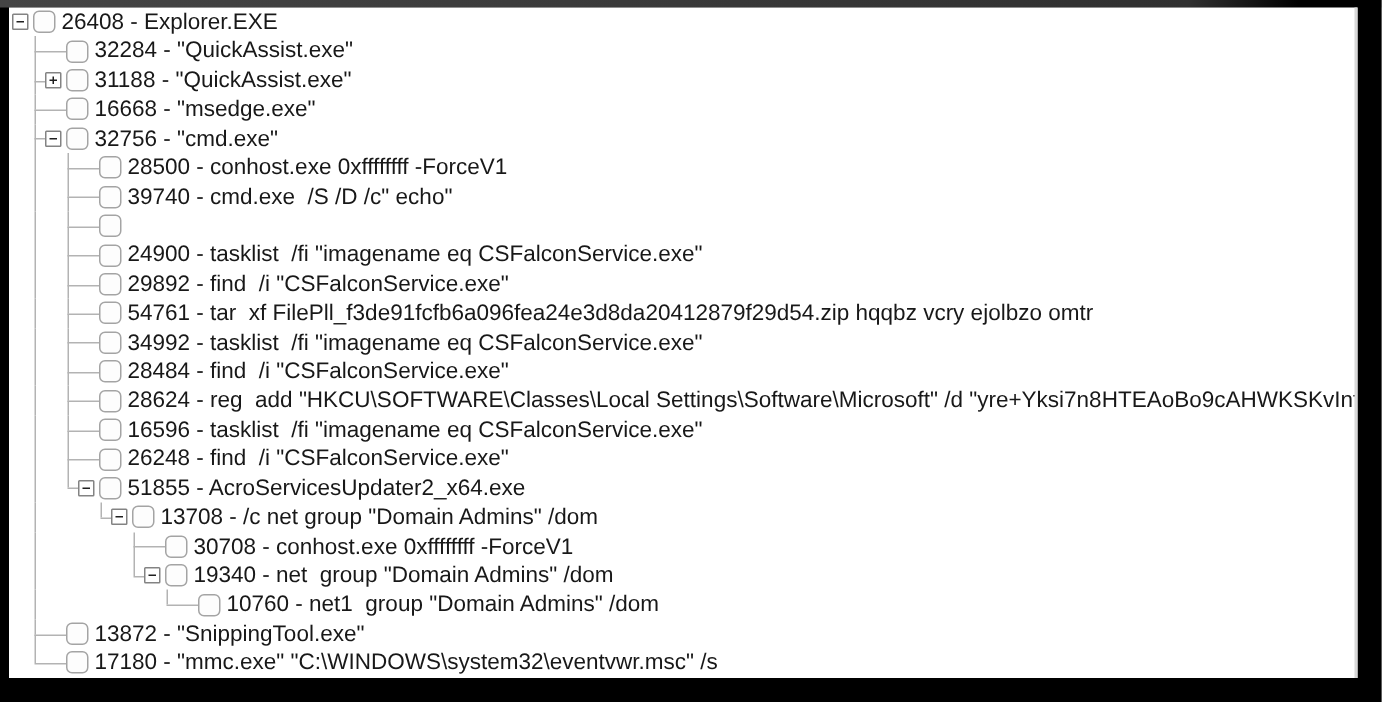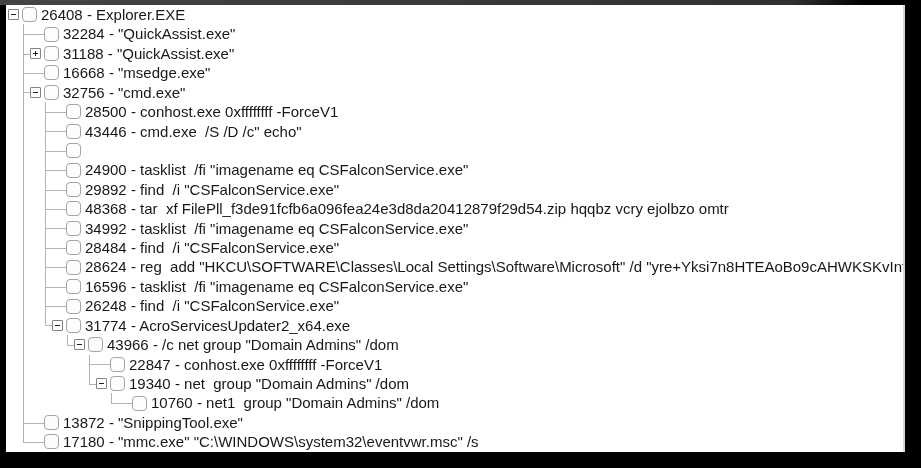--- a/index.html
+++ b/index.html
@@ -113,21 +113,21 @@
           </span>
           <span class="gcell">
             <i class="vl half-top"></i>
             <i class="vl half-bottom"></i>
             <i class="hl"></i>
           </span>
           <span class="spacer">
             <i class="hl"></i>
           </span>
           <span class="checkbox"></span>
-          <span class="label">43446 - cmd.exe  /S /D /c" echo"</span>
+          <span class="label">39740 - cmd.exe  /S /D /c" echo"</span>
         </div>
         <div class="row">
           <span class="gcell">
             <i class="vl full"></i>
           </span>
           <span class="gcell">
             <i class="vl half-top"></i>
             <i class="vl half-bottom"></i>
             <i class="hl"></i>
           </span>
@@ -172,21 +172,21 @@
           </span>
           <span class="gcell">
             <i class="vl half-top"></i>
             <i class="vl half-bottom"></i>
             <i class="hl"></i>
           </span>
           <span class="spacer">
             <i class="hl"></i>
           </span>
           <span class="checkbox"></span>
-          <span class="label">48368 - tar  xf FilePll_f3de91fcfb6a096fea24e3d8da20412879f29d54.zip hqqbz vcry ejolbzo omtr</span>
+          <span class="label">54761 - tar  xf FilePll_f3de91fcfb6a096fea24e3d8da20412879f29d54.zip hqqbz vcry ejolbzo omtr</span>
         </div>
         <div class="row">
           <span class="gcell">
             <i class="vl full"></i>
           </span>
           <span class="gcell">
             <i class="vl half-top"></i>
             <i class="vl half-bottom"></i>
             <i class="hl"></i>
           </span>
@@ -261,53 +261,53 @@
             <i class="vl full"></i>
           </span>
           <span class="gcell">
             <i class="vl half-top"></i>
             <i class="hl"></i>
           </span>
           <span class="expander">
             <i class="mi-h"></i>
           </span>
           <span class="checkbox"></span>
-          <span class="label">31774 - AcroServicesUpdater2_x64.exe</span>
-        </div>
-        <div class="row">
-          <span class="gcell">
-            <i class="vl full"></i>
-          </span>
-          <span class="gcell"></span>
-          <span class="gcell">
-            <i class="vl half-top"></i>
-            <i class="hl"></i>
-          </span>
-          <span class="expander">
-            <i class="mi-h"></i>
-          </span>
-          <span class="checkbox"></span>
-          <span class="label">43966 - /c net group "Domain Admins" /dom</span>
-        </div>
-        <div class="row">
-          <span class="gcell">
-            <i class="vl full"></i>
-          </span>
-          <span class="gcell"></span>
-          <span class="gcell"></span>
-          <span class="gcell">
-            <i class="vl half-top"></i>
-            <i class="vl half-bottom"></i>
-            <i class="hl"></i>
-          </span>
-          <span class="spacer">
-            <i class="hl"></i>
-          </span>
-          <span class="checkbox"></span>
-          <span class="label">22847 - conhost.exe 0xffffffff -ForceV1</span>
+          <span class="label">51855 - AcroServicesUpdater2_x64.exe</span>
+        </div>
+        <div class="row">
+          <span class="gcell">
+            <i class="vl full"></i>
+          </span>
+          <span class="gcell"></span>
+          <span class="gcell">
+            <i class="vl half-top"></i>
+            <i class="hl"></i>
+          </span>
+          <span class="expander">
+            <i class="mi-h"></i>
+          </span>
+          <span class="checkbox"></span>
+          <span class="label">13708 - /c net group "Domain Admins" /dom</span>
+        </div>
+        <div class="row">
+          <span class="gcell">
+            <i class="vl full"></i>
+          </span>
+          <span class="gcell"></span>
+          <span class="gcell"></span>
+          <span class="gcell">
+            <i class="vl half-top"></i>
+            <i class="vl half-bottom"></i>
+            <i class="hl"></i>
+          </span>
+          <span class="spacer">
+            <i class="hl"></i>
+          </span>
+          <span class="checkbox"></span>
+          <span class="label">30708 - conhost.exe 0xffffffff -ForceV1</span>
         </div>
         <div class="row">
           <span class="gcell">
             <i class="vl full"></i>
           </span>
           <span class="gcell"></span>
           <span class="gcell"></span>
           <span class="gcell">
             <i class="vl half-top"></i>
             <i class="hl"></i>

